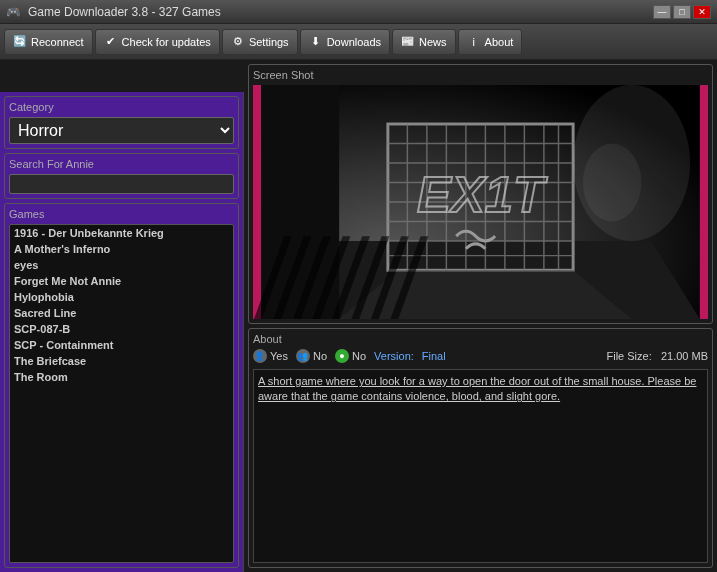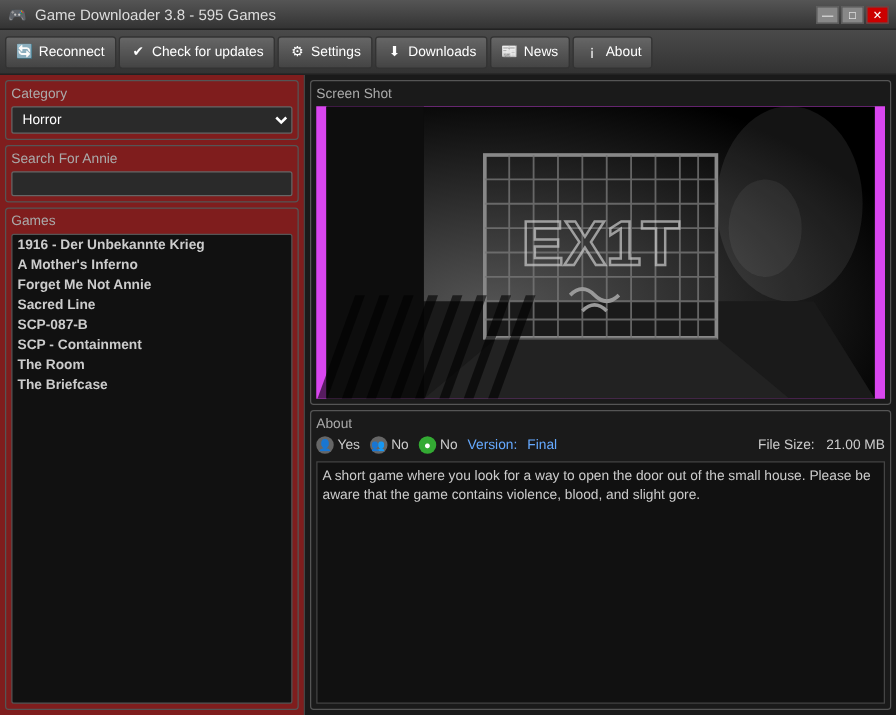--- a/index.html
+++ b/index.html
@@ -87,26 +87,27 @@
 
     
     #main-content {
       display: flex;
       height: calc(572px - 24px - 36px);
     }
 
     
     #left-panel {
       width: 244px;
-      background: #7f1d1d;
+      background: #4c1d95;
       display: flex;
       flex-direction: column;
       border-right: 1px solid #444;
       padding: 4px;
       gap: 4px;
+      margin-top: 32px;
     }
 
     .panel-group {
       border: 1px solid #555;
       border-radius: 3px;
       padding: 4px;
     }
     .panel-group-label {
       font-size: 11px;
       color: #aaa;
@@ -114,21 +115,21 @@
     }
 
     
     #category-group {}
     #category-select {
       width: 100%;
       background: #2a2a2a;
       color: #fff;
       border: 1px solid #666;
       padding: 3px 4px;
-      font-size: 11px;
+      font-size: 16px;
       border-radius: 2px;
       cursor: pointer;
     }
 
     
     #search-group {}
     #search-input {
       width: 100%;
       background: #2a2a2a;
       color: #fff;
@@ -183,26 +184,27 @@
       display: flex;
       flex-direction: column;
     }
     #screenshot-label {
       font-size: 11px;
       color: #aaa;
       margin-bottom: 4px;
     }
     #screenshot-display {
       flex: 1;
-      background: #d946ef;
+      background: #be185d;
       display: flex;
       align-items: center;
       justify-content: center;
       overflow: hidden;
       position: relative;
+      font-style: italic;
     }
     
     #screenshot-svg {
       width: 100%;
       height: 100%;
     }
 
     
     #about-group {
       border: 1px solid #555;
@@ -253,31 +255,32 @@
     }
     #about-description {
       flex: 1;
       overflow-y: auto;
       font-size: 11px;
       color: #ccc;
       line-height: 1.4;
       background: #111;
       border: 1px solid #444;
       padding: 4px;
+      text-decoration: underline;
     }
     #about-description::-webkit-scrollbar { width: 12px; }
     #about-description::-webkit-scrollbar-track { background: #2a2a2a; }
     #about-description::-webkit-scrollbar-thumb { background: #666; border: 1px solid #444; }
   </style>
 </head>
 <body>
 
 <div id="title-bar">
   <span id="title-icon">🎮</span>
-  <span id="title-text">Game Downloader 3.8 - 595 Games</span>
+  <span id="title-text">Game Downloader 3.8 - 327 Games</span>
   <div id="window-controls">
     <div class="win-btn" id="win-minimize">—</div>
     <div class="win-btn" id="win-maximize">□</div>
     <div class="win-btn" id="win-close">✕</div>
   </div>
 </div>
 
 <div id="toolbar">
   <div class="toolbar-btn">
     <span class="toolbar-icon">🔄</span>
@@ -319,26 +322,28 @@
       <div class="panel-group-label">Search For Annie</div>
       <input type="text" id="search-input" style="">
     </div>
 
     <div class="panel-group" id="games-group">
       <div class="panel-group-label">Games</div>
       <div id="games-list-container">
 
       <div class="game-item">1916 - Der Unbekannte Krieg</div>
           <div class="game-item">A Mother's Inferno</div>
+          <div class="game-item">eyes</div>
           <div class="game-item">Forget Me Not Annie</div>
+          <div class="game-item">Hylophobia</div>
           <div class="game-item">Sacred Line</div>
           <div class="game-item">SCP-087-B</div>
           <div class="game-item">SCP - Containment</div>
+          <div class="game-item">The Briefcase</div>
           <div class="game-item">The Room</div>
-          <div class="game-item">The Briefcase</div>
         </div>
     </div>
 
   </div>
 
   <div id="right-panel">
 
     <div id="screenshot-group" class="panel-group">
       <div id="screenshot-label">Screen Shot</div>
       <div id="screenshot-display">

